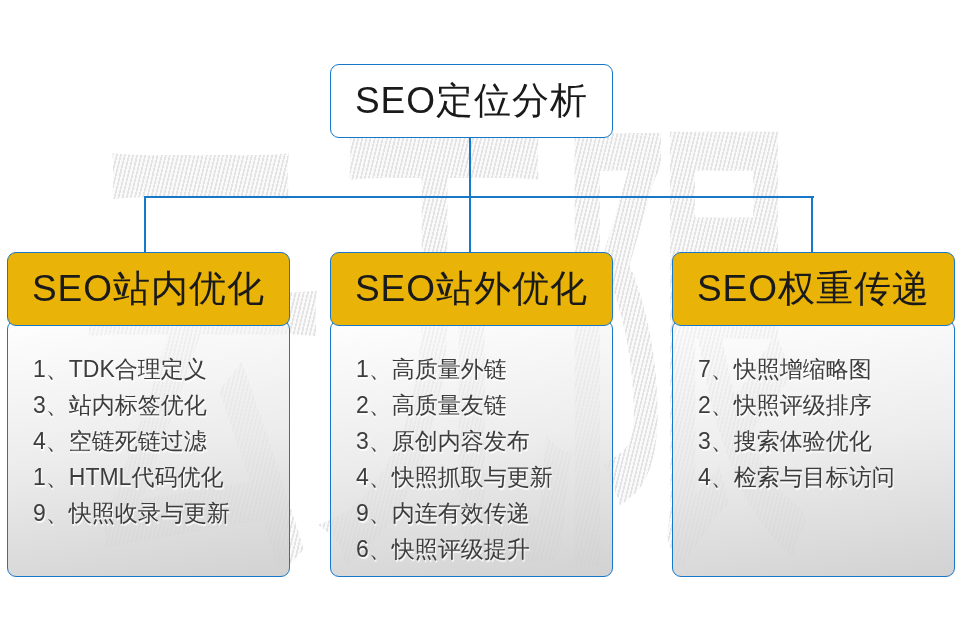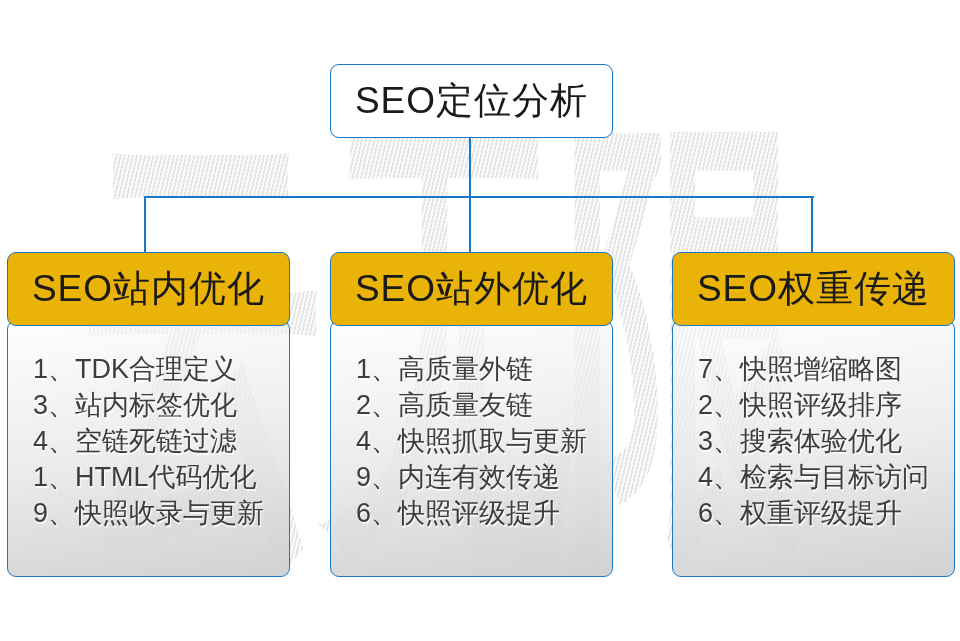--- a/index.html
+++ b/index.html
@@ -68,21 +68,21 @@
     background:linear-gradient(172deg,
       rgba(253,253,253,0.55) 0%,
       rgba(231,231,231,0.78) 50%,
       rgba(206,206,206,0.92) 100%);
   }
   .item-list{
     list-style:none;margin:0;padding:30px 8px 0 25px;
   }
   .item-list li{
     height:36px;line-height:36px;
-    font-size:27px;
+    font-size:23px;
     color:var(--list_text,#3d3d3d);
     text-shadow:1px 2px 1px rgba(255,255,255,0.9);
     white-space:nowrap;
   }
 </style>
 </head>
 <body>
 
 <div class="stage">
 
@@ -113,35 +113,35 @@
   </section>
 
   <section class="column c2">
     <header class="col-header">
       <span>SEO站外优化</span>
     </header>
     <div class="col-body">
       <ul class="item-list">
           <li>1、高质量外链</li>
           <li>2、高质量友链</li>
+          <li>3、原创内容发布</li>
           <li>4、快照抓取与更新</li>
           <li>9、内连有效传递</li>
           <li>6、快照评级提升</li>
         </ul>
     </div>
   </section>
 
   <section class="column c3">
     <header class="col-header">
       <span>SEO权重传递</span>
     </header>
     <div class="col-body">
       <ul class="item-list">
           <li>7、快照增缩略图</li>
           <li>2、快照评级排序</li>
           <li>3、搜索体验优化</li>
           <li>4、检索与目标访问</li>
-          <li>6、权重评级提升</li>
         </ul>
     </div>
   </section>
 
 </div>
 
 </body></html>

